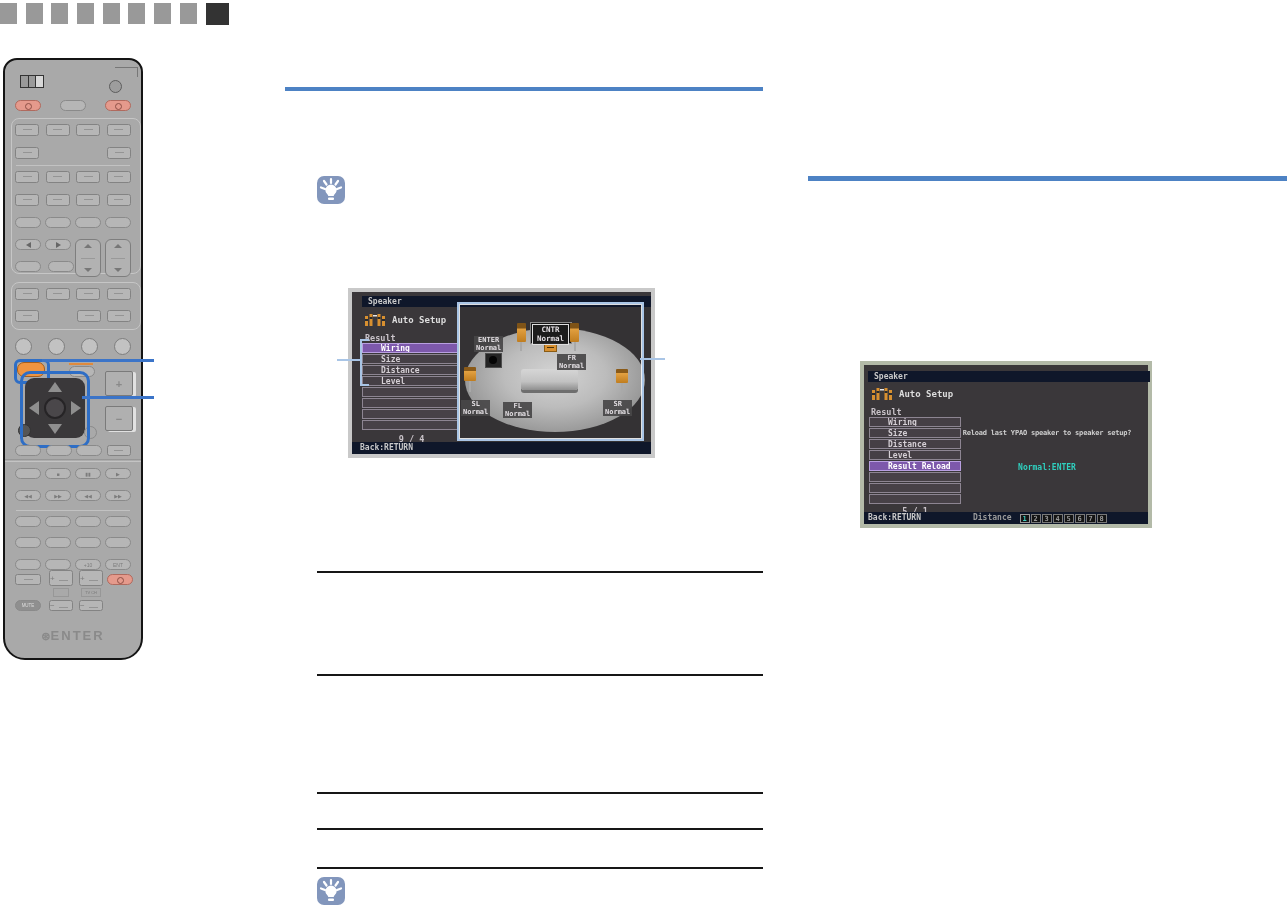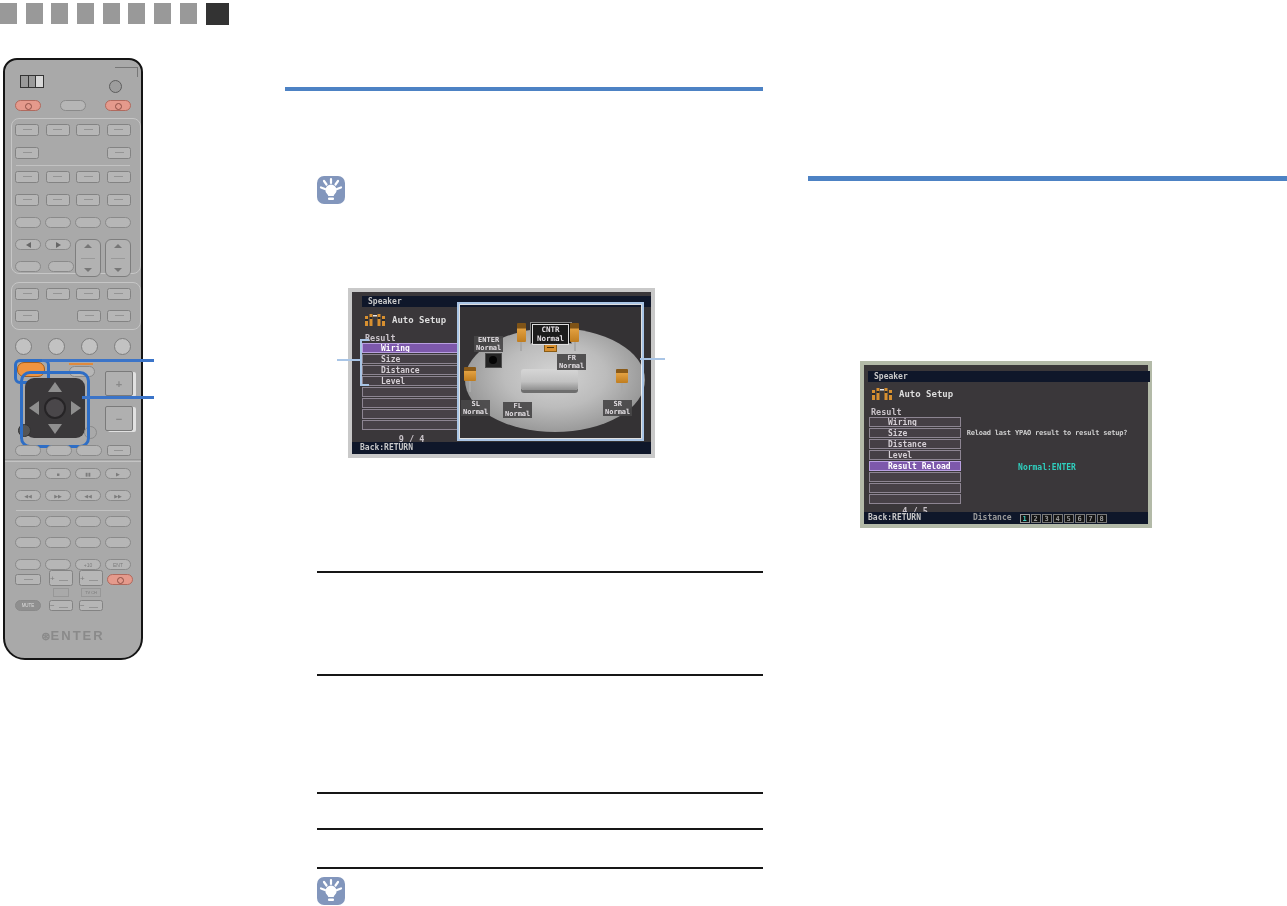--- a/index.html
+++ b/index.html
@@ -459,22 +459,22 @@
     <div class="osd-menu" id="menu-reload" style="left:5px;top:52px;width:92px;">
         <div class="osd-row">Wiring</div>
         <div class="osd-row">Size</div>
         <div class="osd-row">Distance</div>
         <div class="osd-row">Level</div>
         <div class="osd-row sel">Result Reload</div>
         <div class="osd-row empty"></div>
         <div class="osd-row empty"></div>
         <div class="osd-row empty"></div>
       </div>
-    <div class="pgind" style="left:5px;top:141px;width:92px;">4 / 5</div>
-    <div class="msg">Reload last YPAO result to result setup?</div>
+    <div class="pgind" style="left:5px;top:141px;width:92px;">5 / 1</div>
+    <div class="msg">Reload last YPAO speaker to speaker setup?</div>
     <div class="action">Normal:ENTER</div>
     <div class="bar" style="left:0;top:147px;width:284px;height:12px;line-height:12px;box-sizing:border-box;display:flex;align-items:center;padding-left:4px;">
       <span>Back:RETURN</span>
       <span style="margin-left:52px;color:#9a9a9a;">Distance</span>
       <span id="pos-strip">
           <div class="posbox active">1</div>
           <div class="posbox">2</div>
           <div class="posbox">3</div>
           <div class="posbox">4</div>
           <div class="posbox">5</div>

